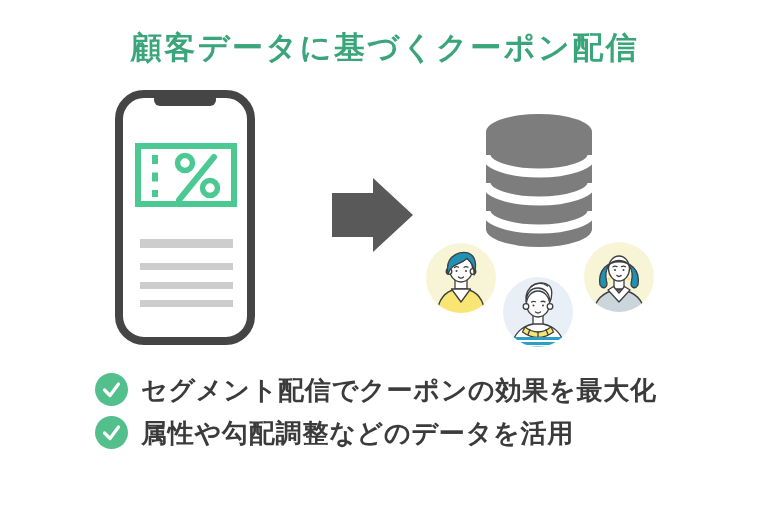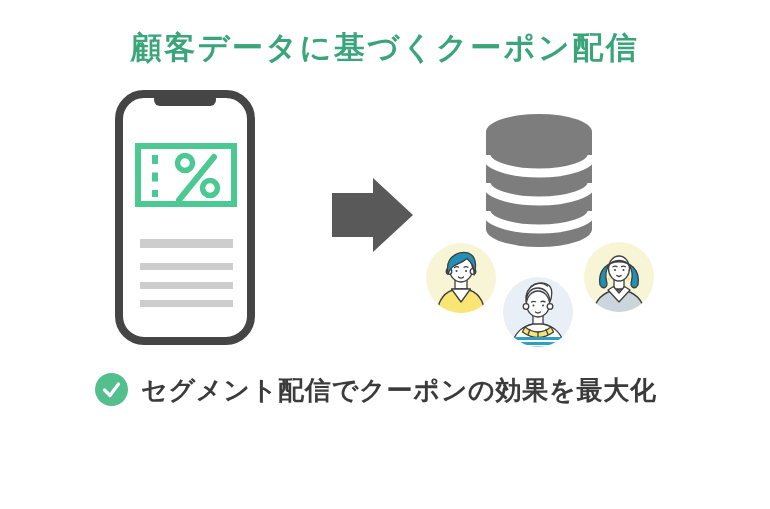--- a/index.html
+++ b/index.html
@@ -143,15 +143,22 @@
   </svg>
 
   <div class="bullet-row" style="top:373px;">
     <svg class="check-wrap" width="33" height="33" viewBox="0 0 33 33">
       <circle cx="16.5" cy="16.5" r="16.5" fill="#53BF8D"></circle>
       <polyline points="9.5,17 15,22.5 23.5,11" fill="none" stroke="#ffffff" stroke-width="3.2" stroke-linecap="round" stroke-linejoin="round"></polyline>
     </svg>
     <span class="bullet-label">セグメント配信でクーポンの効果を最大化</span>
   </div>
 
+  <div class="bullet-row" style="top:416px;">
+    <svg class="check-wrap" width="33" height="33" viewBox="0 0 33 33">
+      <circle cx="16.5" cy="16.5" r="16.5" fill="#53BF8D"></circle>
+      <polyline points="9.5,17 15,22.5 23.5,11" fill="none" stroke="#ffffff" stroke-width="3.2" stroke-linecap="round" stroke-linejoin="round"></polyline>
+    </svg>
+    <span class="bullet-label">属性や勾配調整などのデータを活用</span>
+  </div>
 
 
 </div>
 
 </body></html>

